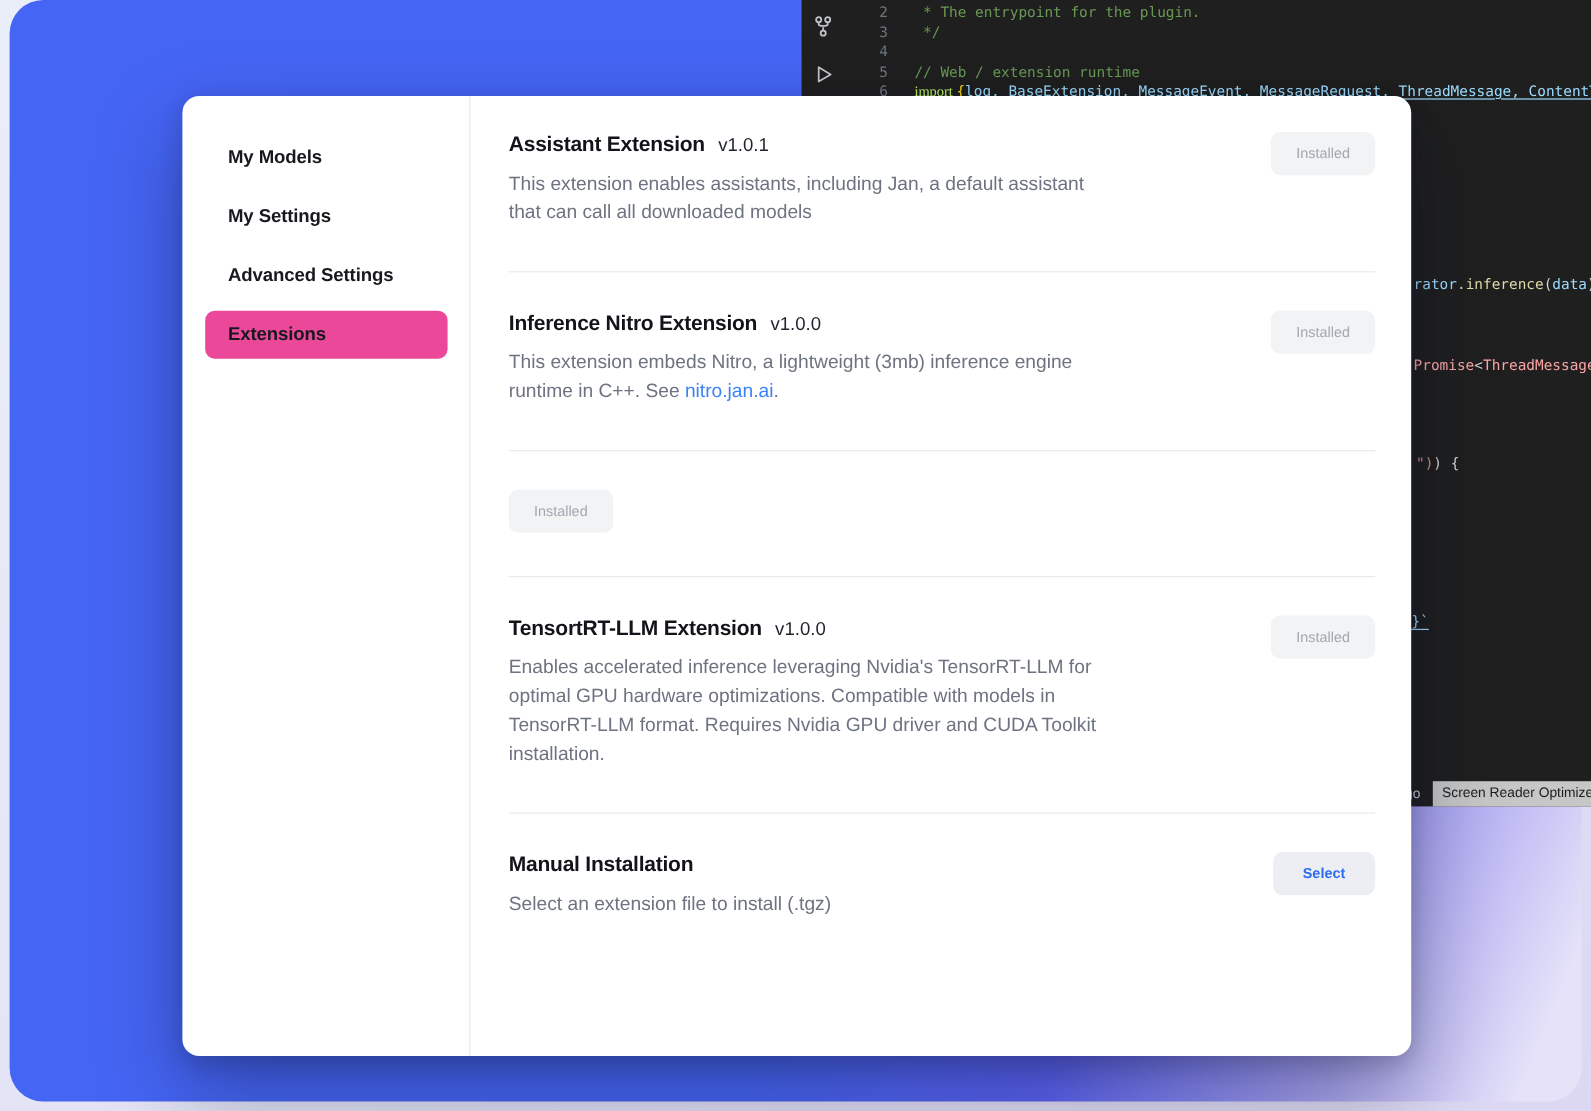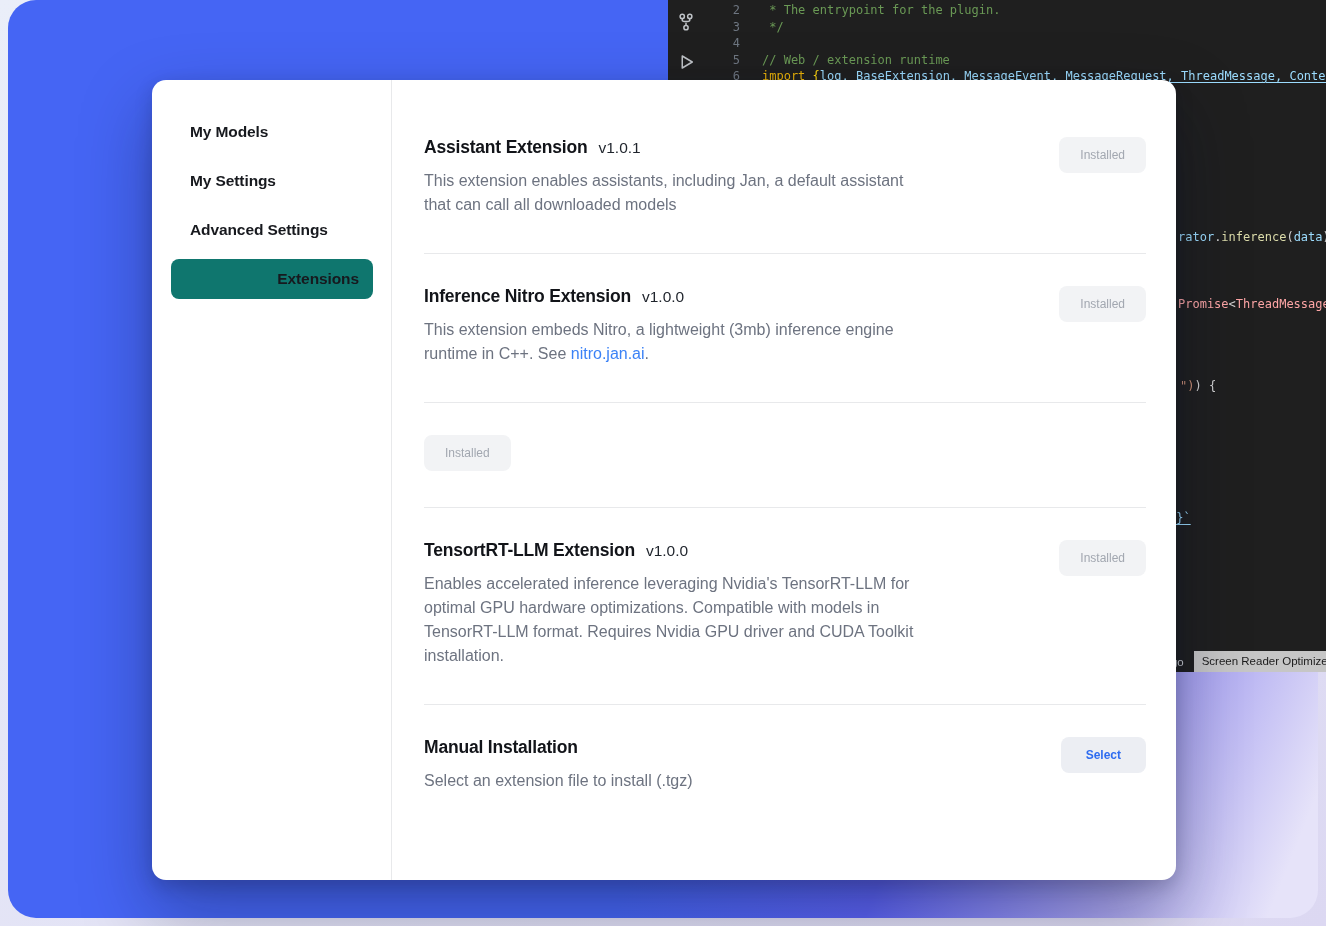--- a/index.html
+++ b/index.html
@@ -16,44 +16,44 @@
   
   .editor { position:absolute; left:668px; top:0; width:658px; height:672px; background:#1f1f1f;
             overflow:hidden; font-family:"DejaVu Sans Mono",monospace; font-size:12px; line-height:16.5px; }
   .activity-bar { position:absolute; left:0; top:0; width:36px; height:100%;
                   display:flex; flex-direction:column; align-items:center; padding-top:12px; gap:20px; }
   .act-icon { width:20px; height:20px; display:block; cursor:pointer; }
   .code-area { position:absolute; left:36px; top:2px; right:0; }
   .code-line { display:flex; height:16.5px; }
   .ln { width:58px; flex:none; text-align:right; padding-right:22px; color:#6e7681; }
   .pre { white-space:pre; }
-  .tok-fg { color:#d4d4d4; } .tok-comment { color:#6a9955; } .tok-purple { color:#eab308; }
+  .tok-fg { color:#d4d4d4; } .tok-comment { color:#6a9955; } .tok-purple { color:#bef264;font-family:Liberation Serif, serif; }
   .tok-blue { color:#9cdcfe; } .tok-yellow { color:#dcdcaa;margin-top:20px; } .tok-teal { color:#fca5a5; }
   .tok-orange { color:#ce9178; } .tok-brace { color:#ffd710; }
   .u { text-decoration:underline; text-underline-offset:2px; }
   .frag { position:absolute; white-space:pre; }
   .frag1 { left:510px; top:229px; } .frag2 { left:510px; top:296px; }
   .frag3 { left:512px; top:378px; } .frag4 { left:501px; top:510px; }
   .editor-status { position:absolute; left:0; right:0; bottom:0; height:20px;
                    display:flex; align-items:center; justify-content:flex-end;
                    font-family:"Liberation Sans",sans-serif; font-size:11.5px; }
   .status-left { color:#cfd2d6; margin-right:10px; }
   .status-badge { background:#c6c6c6; color:#1c1c1c; padding:2px 8px 3px; margin-right:-16px;
                   white-space:nowrap; cursor:pointer; }
 
   
   .card { position:absolute; left:152px; top:80px; width:1024px; height:800px; background:#fff;
           border-radius:14px; display:flex; overflow:hidden;
           box-shadow:0 30px 70px rgba(12,18,40,.35), 0 6px 18px rgba(12,18,40,.18); }
   .sidebar { width:240px; flex:none; border-right:1px solid #e8e9eb; padding:32px 18px 0 19px; }
   .side-item { padding:11px 14px 11px 19px; border-radius:8px; margin-bottom:9px;
                font-size:15.5px; font-weight:700; color:#17191e; letter-spacing:-.1px; cursor:pointer; }
-  .side-item.active { background:#0f766e;text-align:right; }
+  .side-item.active { background:#ec4899; }
 
-  .content { flex:1; padding:30px 30px 15px 32px;margin-top:27px; }
+  .content { flex:1; padding:30px 30px 15px 32px; }
   .ext-row { display:flex; align-items:flex-start; padding:32px 0 36px; border-bottom:1px solid #e8e9eb; }
   .ext-row.first { padding-top:0; }
   .ext-row.last { border-bottom:none; padding-bottom:0; }
   .ext-info { flex:1; min-width:0; }
   .ext-head { display:flex; align-items:baseline; gap:11px; }
   .ext-name { font-size:17.5px; font-weight:700; color:#121419; letter-spacing:-.2px; }
   .ext-ver { font-size:15.5px; color:#1f242c; }
   .ext-desc { margin-top:11px; font-size:16px; line-height:24px; color:#6d7380;
               max-width:600px; white-space:pre-line; }
   .ext-desc a { color:#3b82f6; text-decoration:none; cursor:pointer; }

